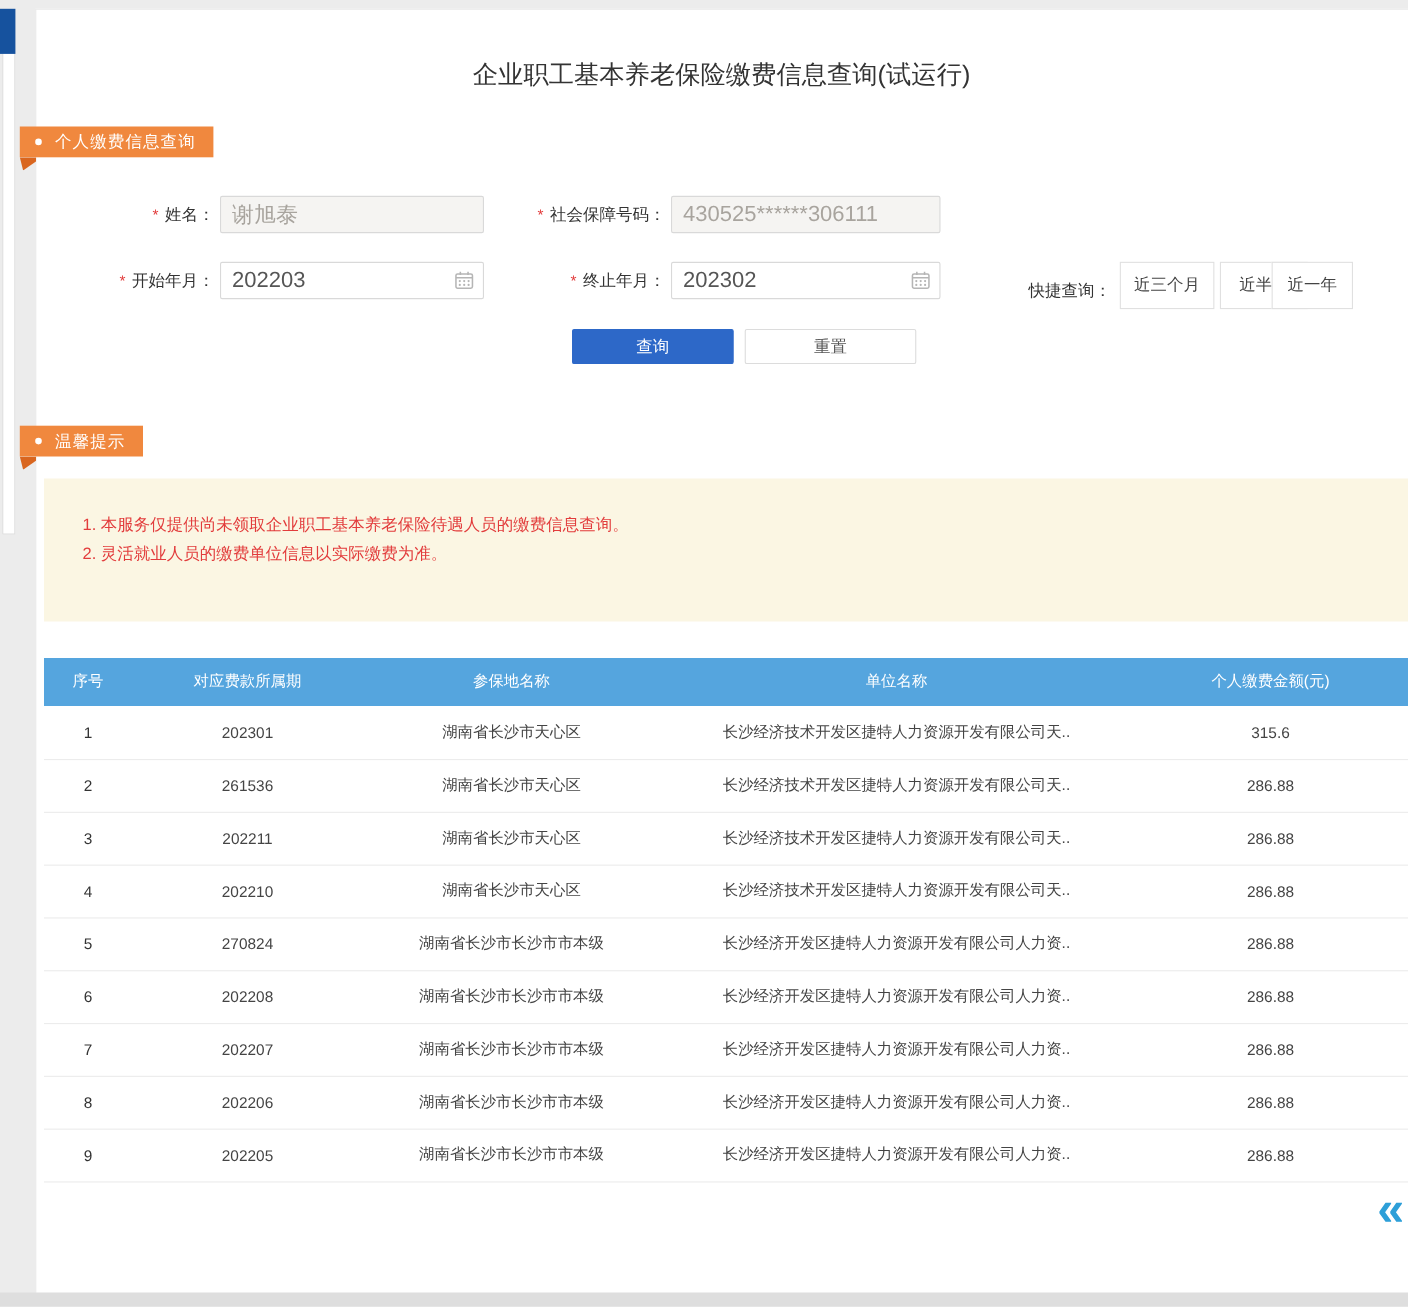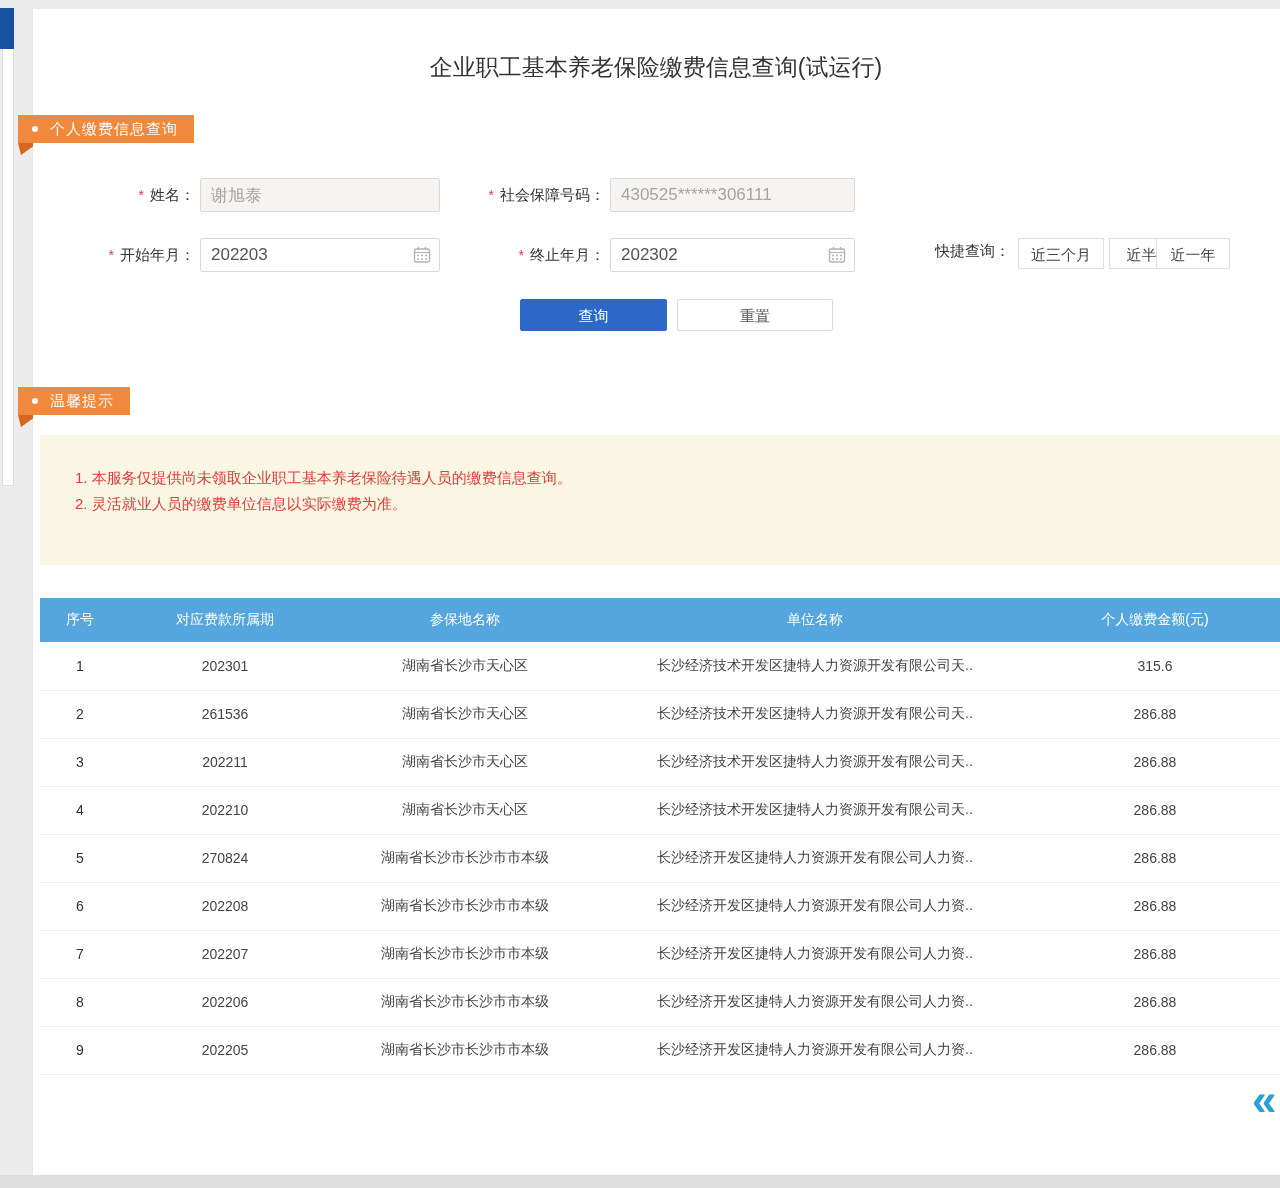--- a/index.html
+++ b/index.html
@@ -49,31 +49,31 @@
   .ribbon.r2 { top:387px; }
   .ribbon-fold.f2 { top:415px; }
   
   .flabel {
     position:absolute; height:34px; line-height:34px;
     text-align:right; font-size:15px; color:#333; white-space:nowrap;
   }
   .req { color:#e23c3c; margin-right:6px; font-size:14px; }
   .finput {
     position:absolute; height:34px; border:1px solid #d9d9d9; border-radius:2px;
-    font-size:17px; padding:0 10px;
+    font-size:20px; padding:0 10px;
     font-family:"Liberation Sans","DejaVu Sans",sans-serif;
   }
   .finput.disabled { background:#f5f4f2; color:#a8a49e; }
   .date-wrap { position:absolute; height:34px; }
   .date-wrap .finput { position:absolute; left:0; top:0; width:100%; color:#555; background:#fff; padding-right:34px; }
   .date-wrap .cal {
     position:absolute; right:9px; top:8px; width:18px; height:18px; pointer-events:none;
   }
   .quick-btn {
-    position:absolute; height:31px; background:#fff; border:1px solid #e0e0e0;
+    position:absolute; height:43px; background:#fff; border:1px solid #e0e0e0;
     font-size:15px; color:#444; text-align:center; line-height:32px; cursor:pointer;
     font-family:"Liberation Sans","DejaVu Sans",sans-serif;
   }
   .btn {
     position:absolute; top:299px; height:32px; border-radius:2px;
     font-size:15px; text-align:center; line-height:32px; cursor:pointer;
     font-family:"Liberation Sans","DejaVu Sans",sans-serif;
   }
   .btn.primary { left:520px; width:147px; background:#2d68c8; color:#fff; border:1px solid #2d68c8; }
   .btn.ghost   { left:677px; width:156px; background:#fff; color:#555; border:1px solid #dcdcdc; }
@@ -159,21 +159,21 @@
     <line x1="12.5" y1="1" x2="12.5" y2="4" stroke="#b5b5b5" stroke-width="1.4"></line>
     <circle cx="5" cy="9.5" r="1" fill="#b5b5b5"></circle>
       <circle cx="9" cy="9.5" r="1" fill="#b5b5b5"></circle>
       <circle cx="13" cy="9.5" r="1" fill="#b5b5b5"></circle>
     <circle cx="5" cy="13" r="1" fill="#b5b5b5"></circle>
       <circle cx="9" cy="13" r="1" fill="#b5b5b5"></circle>
       <circle cx="13" cy="13" r="1" fill="#b5b5b5"></circle>
   </svg>
 </div>
 
-<div class="flabel" style="left:920px; top:234px; width:90px;">快捷查询：</div>
+<div class="flabel" style="left:920px; top:249px; width:90px;font-family:Liberation Mono, monospace;">快捷查询：</div>
 <button class="quick-btn" style="left:1018px; top:238px; width:86px;">近三个月</button>
 <button class="quick-btn" style="left:1109px; top:238px; width:80px;">近半年</button>
 <button class="quick-btn" style="left:1156px; top:238px; width:74px;">近一年</button>
 
 <button class="btn primary">查询</button>
 <button class="btn ghost">重置</button>
 
 <div class="ribbon r2">
   <span class="dot"></span>
   <span>温馨提示</span>

